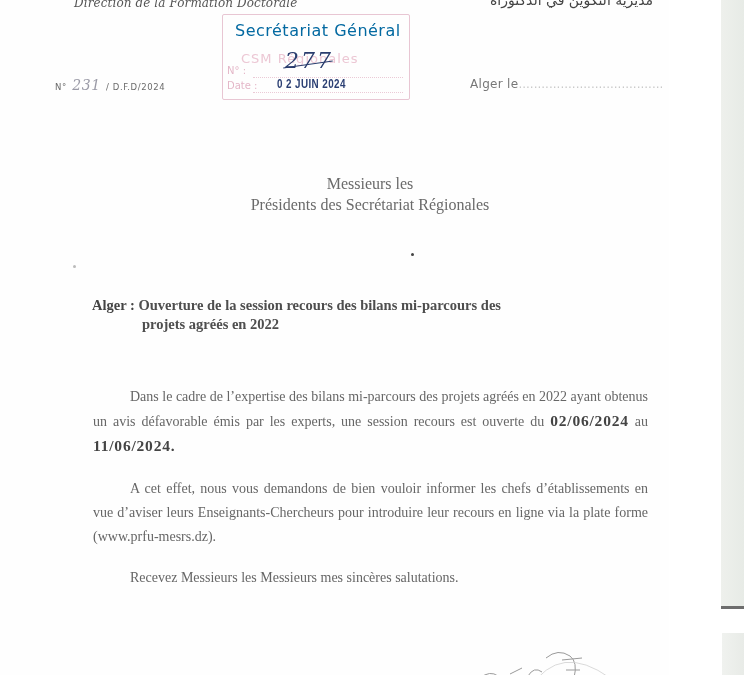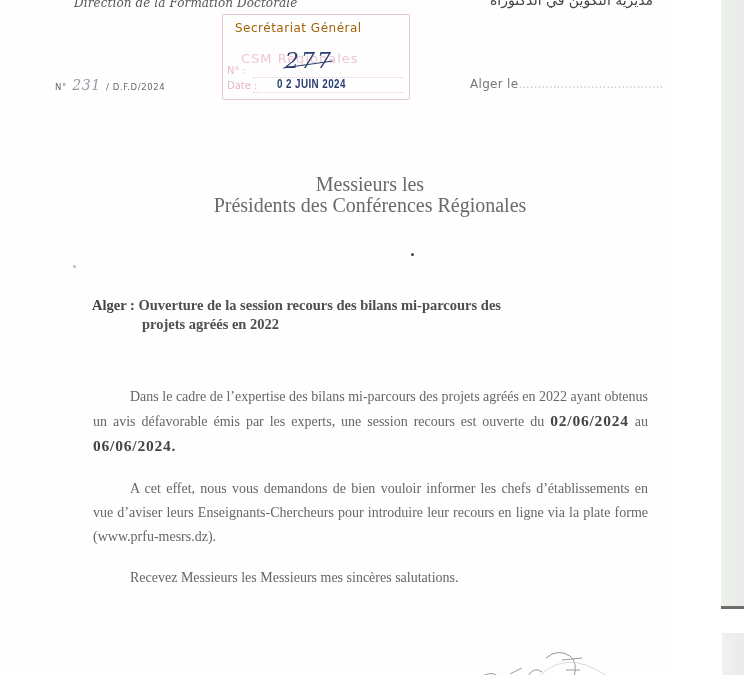--- a/index.html
+++ b/index.html
@@ -30,36 +30,36 @@
   }
   .ref-number {
     position: absolute; left: 55px; top: 77px;
     font-family: "DejaVu Sans", sans-serif; font-size: 8.5px; color: #6a6a6a; letter-spacing: 0.6px;
   }
   .ref-number .hand { font-family: "DejaVu Serif", serif; font-style: italic; font-size: 14px; color: #9a9aa6; margin: 16px 2px; }
   .stamp {
     position: absolute; left: 222px; top: 14px; width: 186px; height: 84px;
     border: 1.5px solid #e8c6d3; border-radius: 2px;
   }
-  .stamp .line1 { position: absolute; left: 12px; top: 6px; font-family: "DejaVu Sans", sans-serif; font-size: 12px; color: #a16207; letter-spacing: 0.5px; }
+  .stamp .line1 { position: absolute; left: 12px; top: 6px; font-family: "DejaVu Sans", sans-serif; font-size: 16px; color: #0369a1; letter-spacing: 0.5px; }
   .stamp .line2 { position: absolute; left: 18px; top: 36px; font-family: "DejaVu Sans", sans-serif; font-size: 13px; color: #ecc7d4; letter-spacing: 1px; }
   .stamp .no-label { position: absolute; left: 4px; top: 50px; font-family: "DejaVu Sans", sans-serif; font-size: 10px; color: #e4b7c8; }
   .stamp .date-label { position: absolute; left: 4px; top: 65px; font-family: "DejaVu Sans", sans-serif; font-size: 10px; color: #e4b7c8; }
   .stamp .hand-num { position: absolute; left: 62px; top: 33px; font-family: "DejaVu Serif", serif; font-style: italic; font-size: 22px; color: #2a3d6e; letter-spacing: 2px; }
   .stamp .hand-num-strike { position: absolute; left: 60px; top: 49px; width: 50px; height: 1px; background: #2a3d6e; transform: rotate(-8deg); }
   .stamp .date-val { position: absolute; left: 54px; top: 62px; font-family: "Liberation Sans", sans-serif; font-weight: bold; font-size: 12px; color: #2b3f73; transform: scaleX(0.82); transform-origin: left; letter-spacing: 0.5px; }
   .stamp .dotted { position: absolute; left: 30px; width: 150px; border-bottom: 1px dotted #ebcad6; }
   .alger {
     position: absolute; left: 470px; top: 77px;
     font-family: "DejaVu Sans", sans-serif; font-size: 12px; color: #777; letter-spacing: 0.3px;
   }
   .alger .dots { color: #c9c9c9; letter-spacing: 0; }
   .recipients {
     position: absolute; left: 0; top: 174px; width: 740px; text-align: center;
-    font-size: 20px; line-height: 20.5px; color: #6a6a6a;
+    font-size: 16px; line-height: 20.5px; color: #6a6a6a;
   }
   .bullet-dot { position: absolute; left: 411px; top: 253px; width: 3px; height: 3px; border-radius: 50%; background: #444; }
   .speck { position: absolute; left: 73px; top: 265px; width: 3px; height: 3px; border-radius: 50%; background: #bbb; }
   .objet {
     position: absolute; left: 92px; top: 296px; width: 560px;
     font-size: 14.5px; line-height: 19px; color: #4e4e4e; font-weight: bold;
   }
   .objet .label { color: #444; }
   .objet .line2 { padding-left: 50px; display: block; }
   .para {
@@ -100,36 +100,36 @@
     <div class="dotted" style="top:77px;"></div>
     <div class="date-val">0 2 JUIN 2024</div>
   </div>
 
   <div class="alger">
     <span>Alger le</span><span class="dots">......................................</span>
   </div>
 
   <div class="recipients">
     <div>Messieurs les</div>
-    <div>Présidents des Conférences Régionales</div>
+    <div>Présidents des Secrétariat Régionales</div>
   </div>
   <div class="bullet-dot"></div>
   <div class="speck"></div>
 
   <div class="objet">
     <span class="label">Alger :</span>
     <span>Ouverture de la session recours des bilans mi-parcours des</span>
     <span class="line2">projets agréés en 2022</span>
   </div>
 
   <div class="para p1">
     <span class="indent"></span><span>Dans  le cadre de l’expertise des bilans mi-parcours des projets agréés en 2022 ayant obtenus un  avis défavorable émis par les experts, une session recours est ouverte du</span>
     <b>02/06/2024</b>
     <span>au</span>
-    <b>06/06/2024.</b>
+    <b>11/06/2024.</b>
   </div>
 
   <div class="para p2">
     <span class="indent"></span><span>A cet effet, nous vous demandons de bien vouloir informer les chefs d’établissements en vue d’aviser leurs  Enseignants-Chercheurs pour introduire leur recours en ligne via la plate forme  (www.prfu-mesrs.dz).</span>
   </div>
 
   <div class="para p3">
     <span class="indent"></span><span>Recevez Messieurs les Messieurs mes sincères salutations.</span>
   </div>
 

